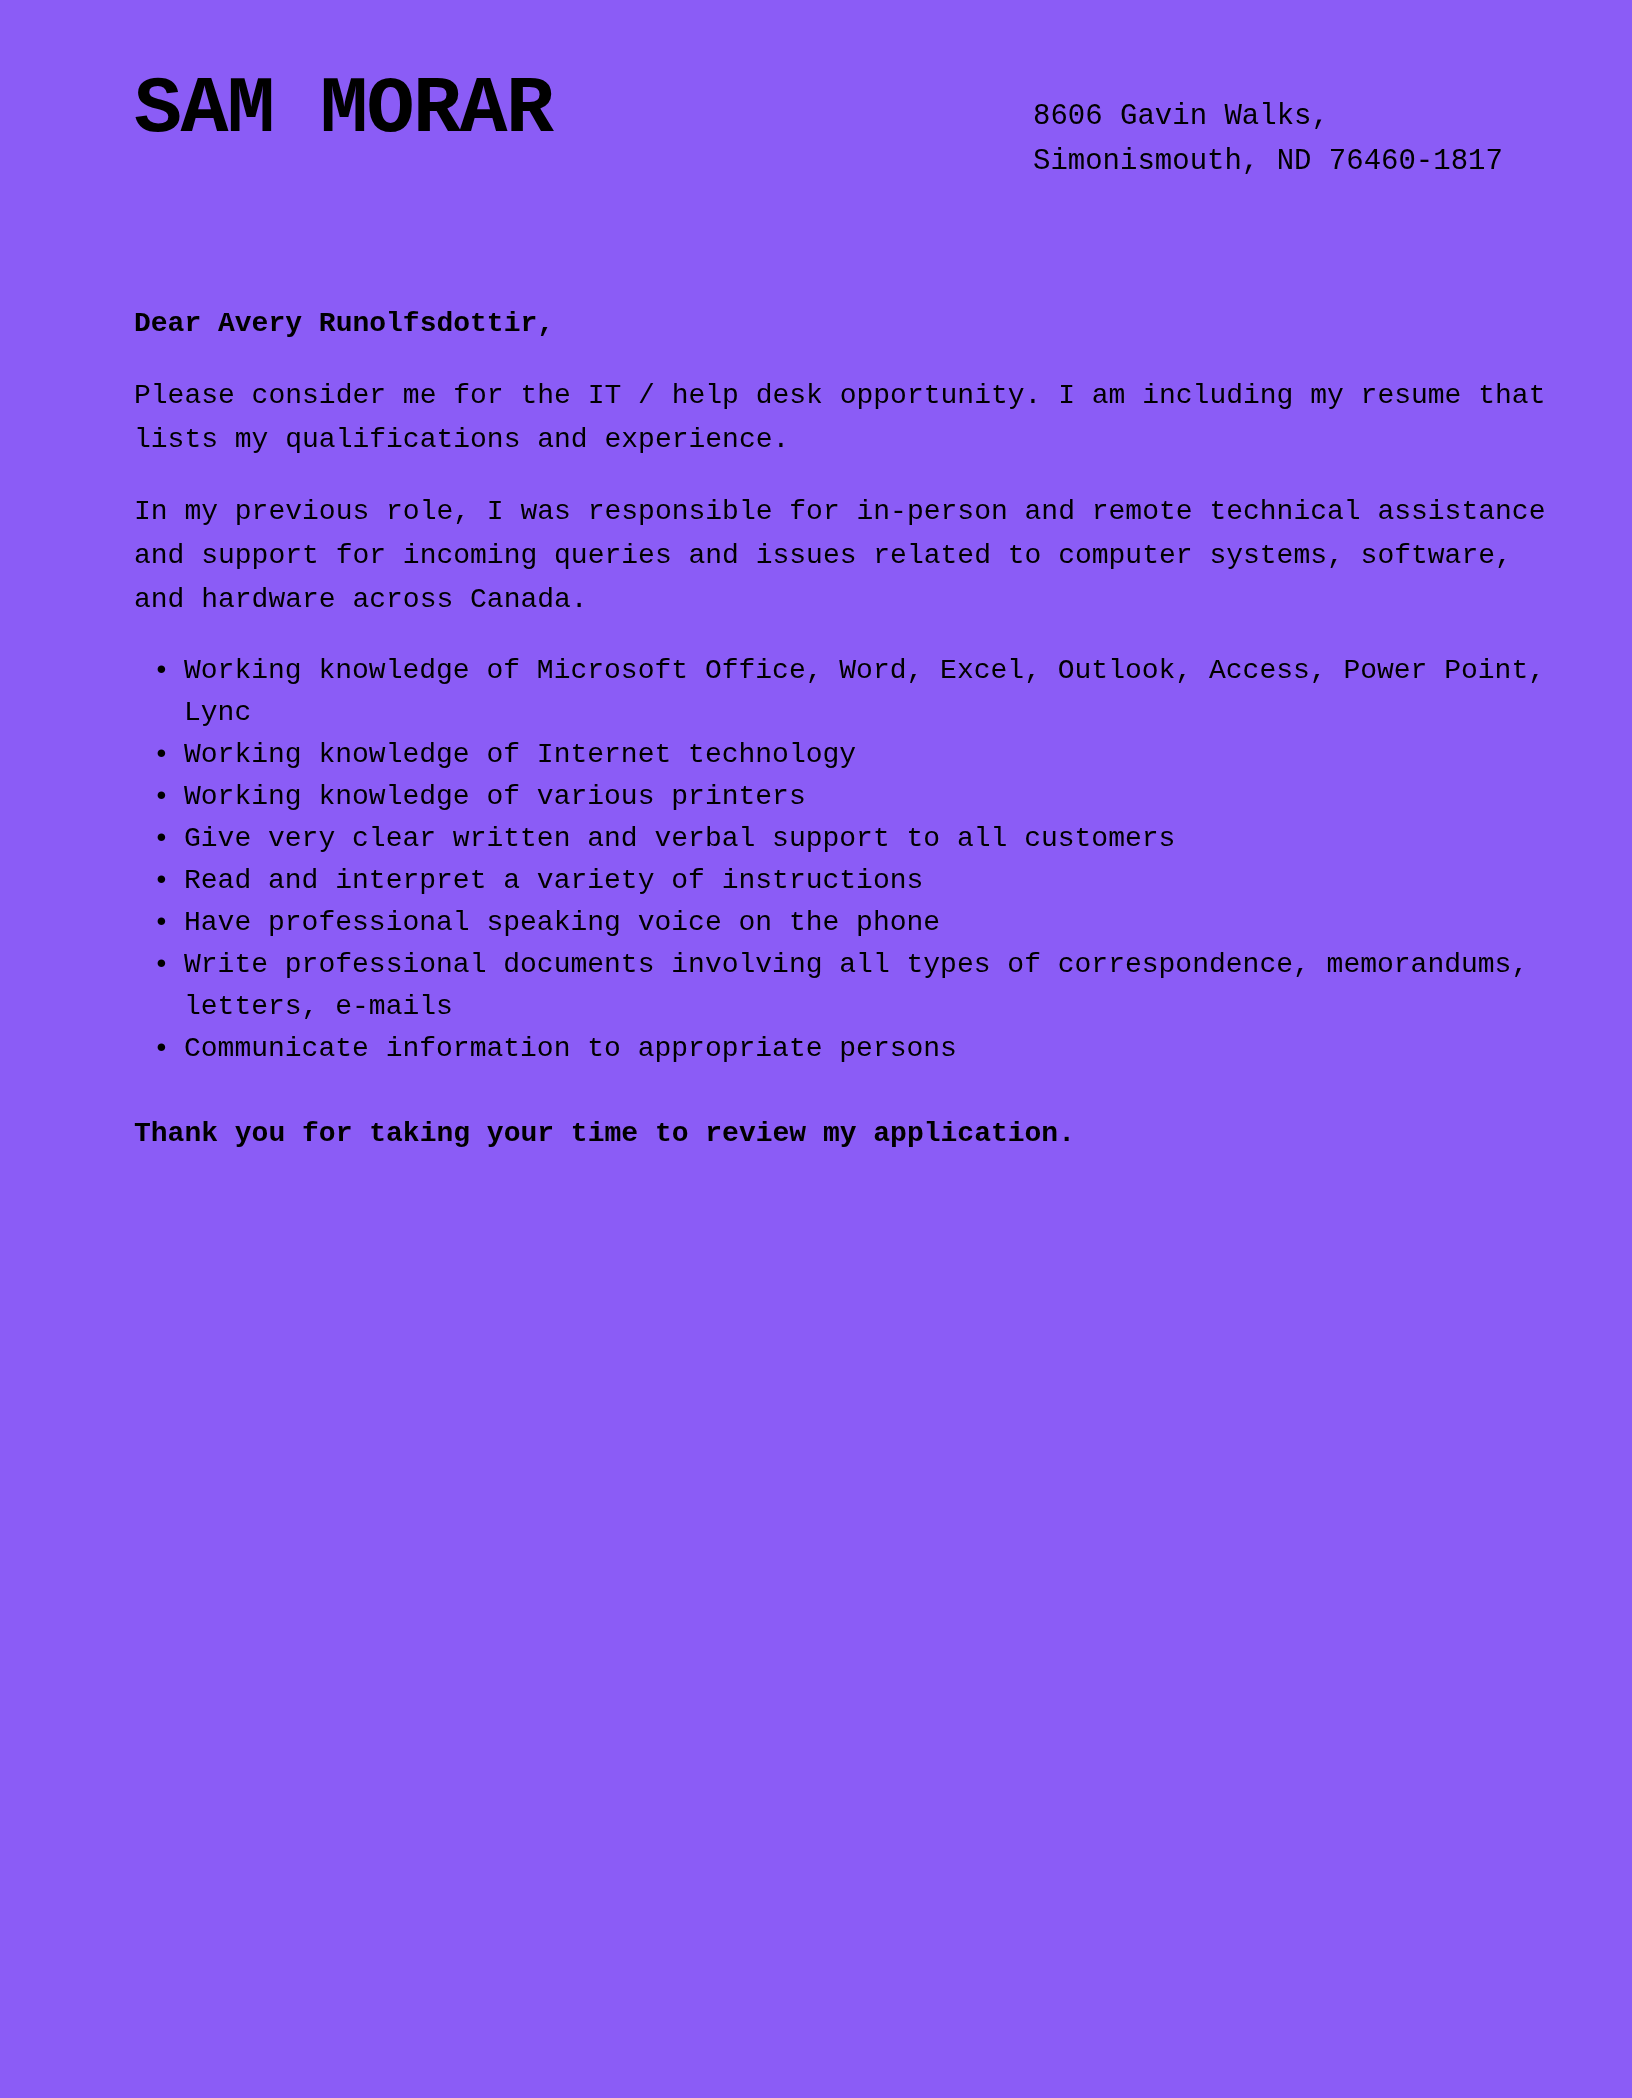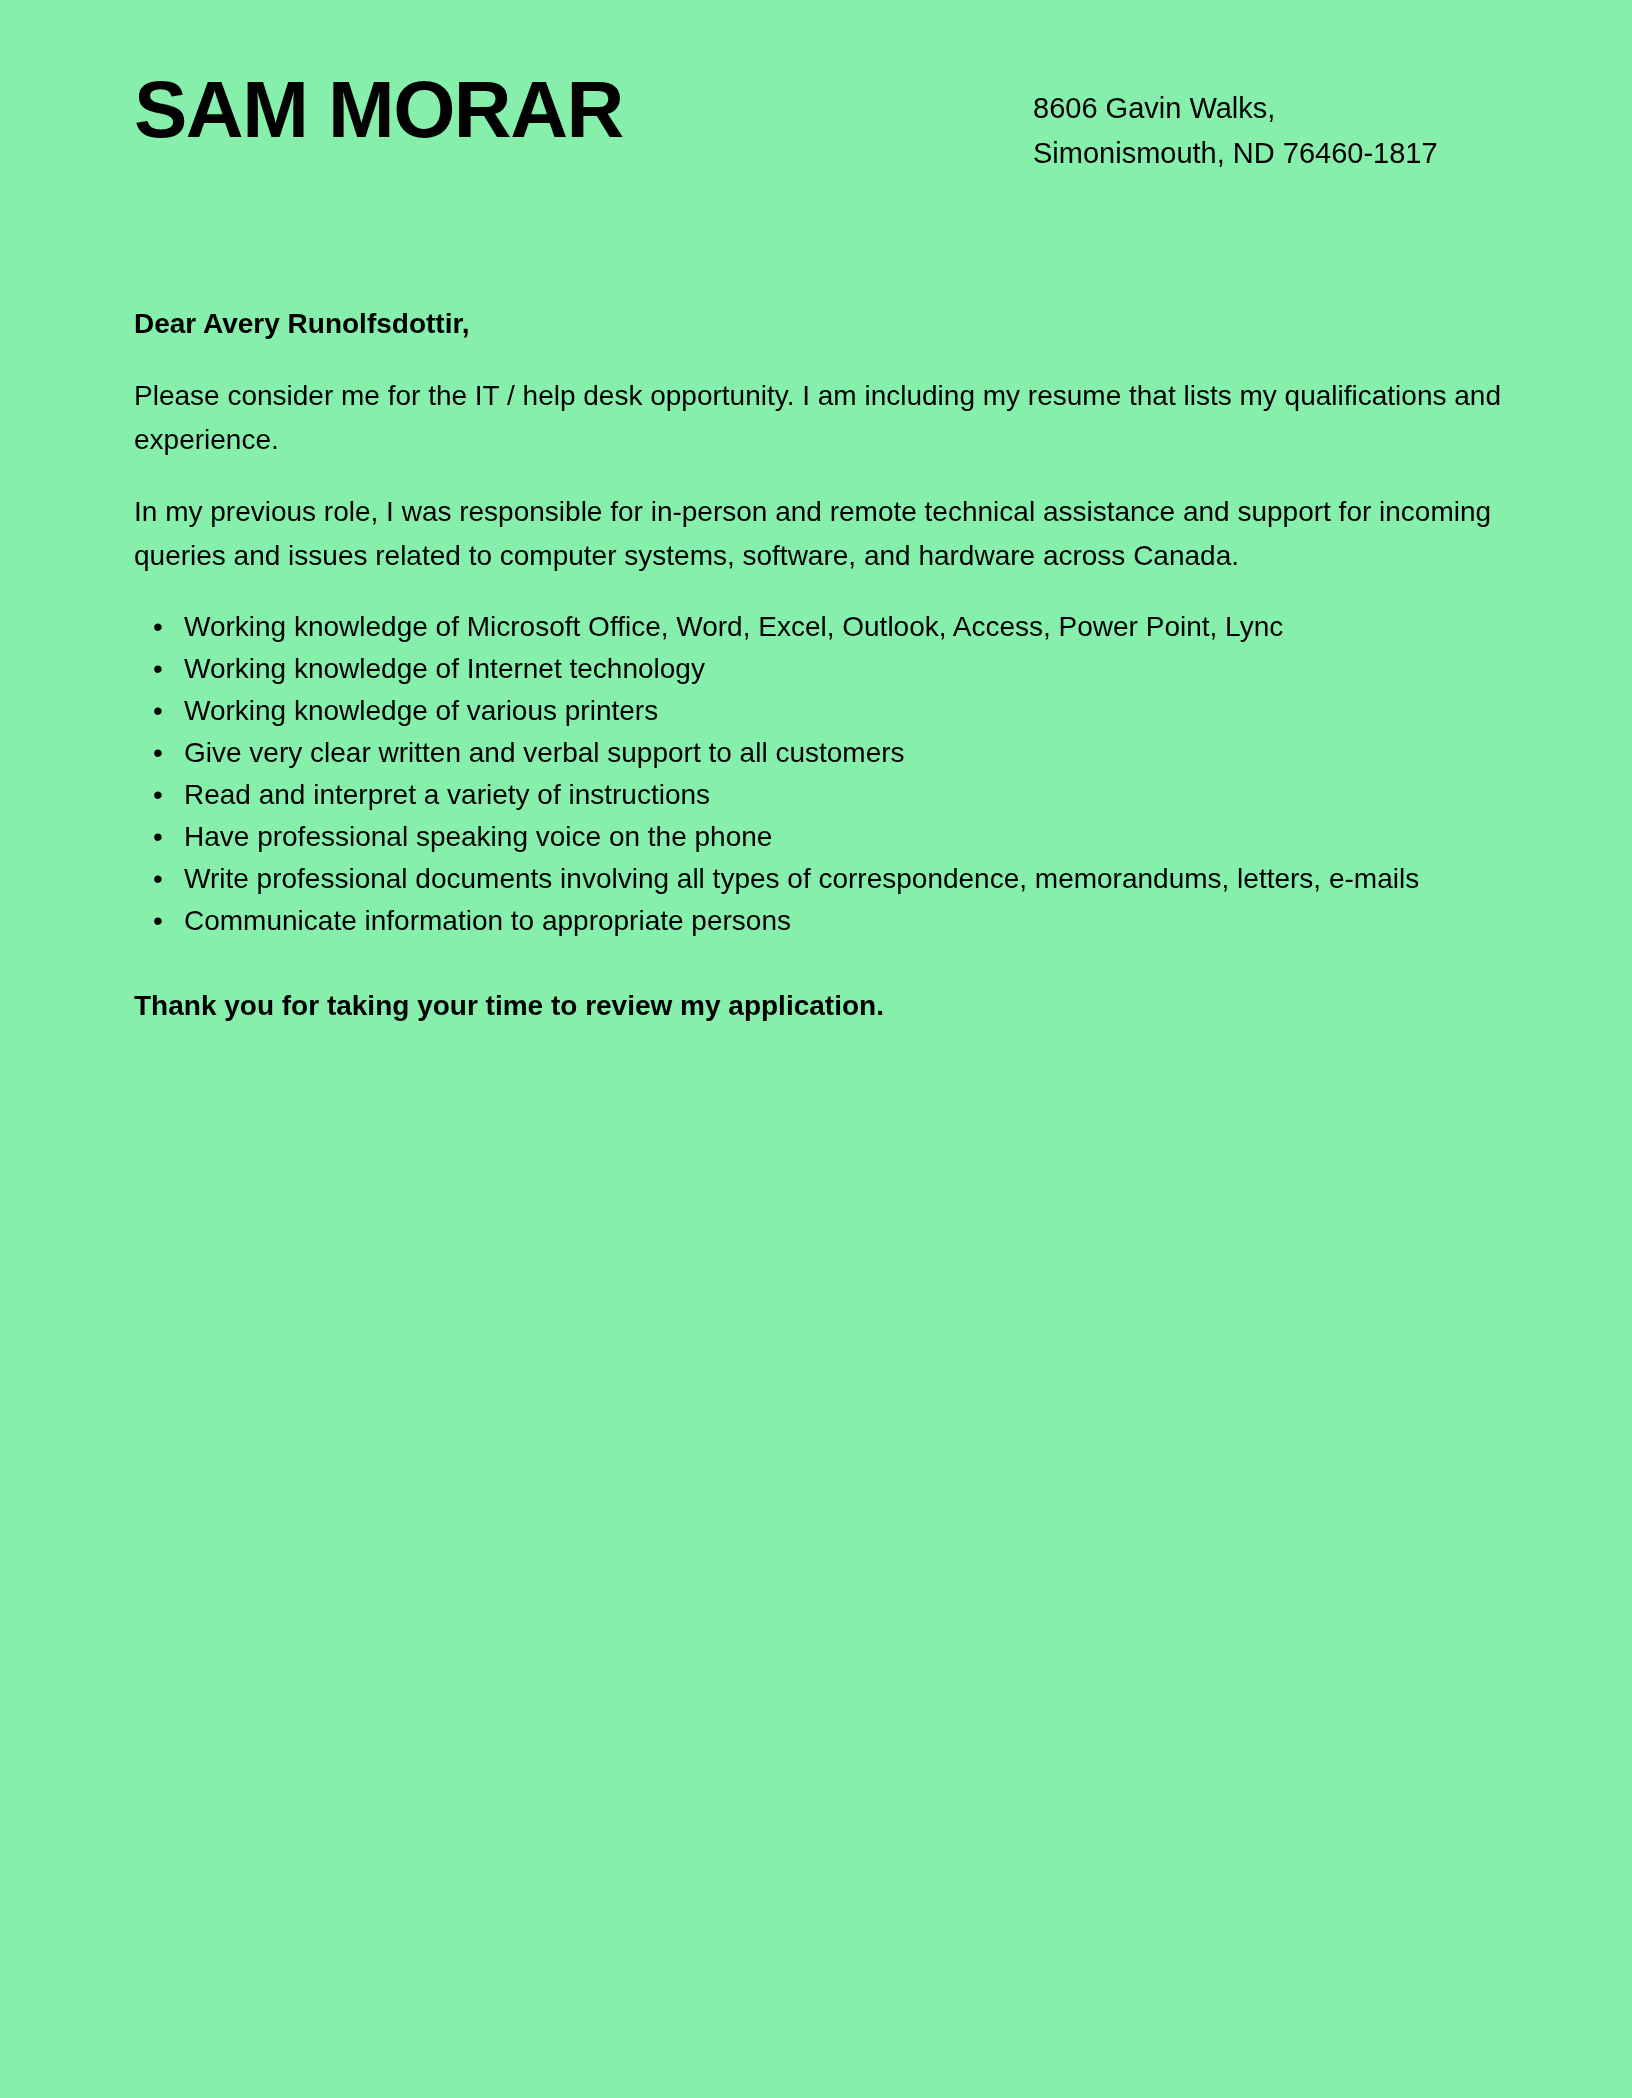--- a/index.html
+++ b/index.html
@@ -12,39 +12,40 @@
     height: 2098px;
     font-family: "Liberation Sans", sans-serif;
     color: #000000;
     -webkit-font-smoothing: antialiased;
   }
   .page {
     box-sizing: border-box;
     width: 1632px;
     height: 2098px;
     padding: 70px 58px 0 134px;
-    background: #86efac;
+    background: #8b5cf6;
     overflow: hidden;
+    font-family: Liberation Mono, monospace;
   }
   .header {
     position: relative;
     height: 80px;
   }
   .name {
     margin: 0;
     font-size: 80px;
     line-height: 1;
     font-weight: bold;
     letter-spacing: -1.5px;
     white-space: nowrap;
   }
   .address {
     position: absolute;
     left: 899px;
-    top: 16px;
+    top: 24px;
     font-size: 29px;
     line-height: 45px;
     font-weight: normal;
     white-space: nowrap;
   }
   .letter {
     font-size: 28px;
     line-height: 44px;
     margin-top: 8px;
   }

